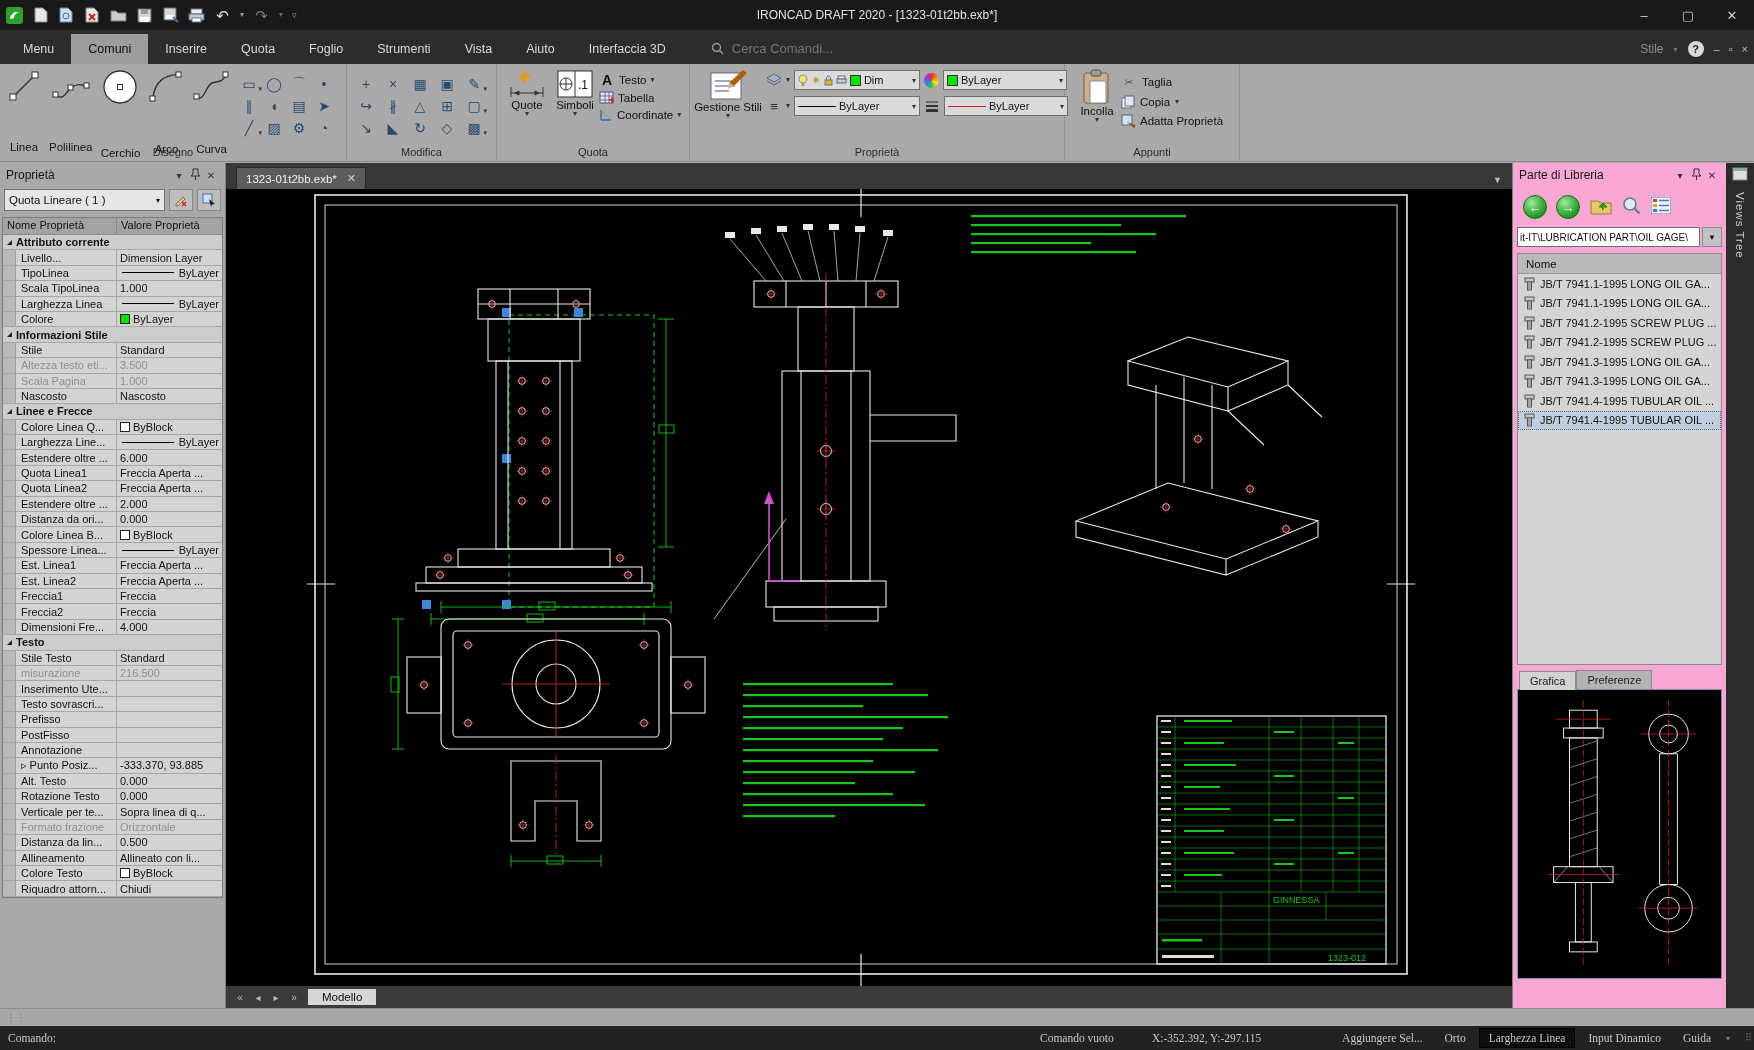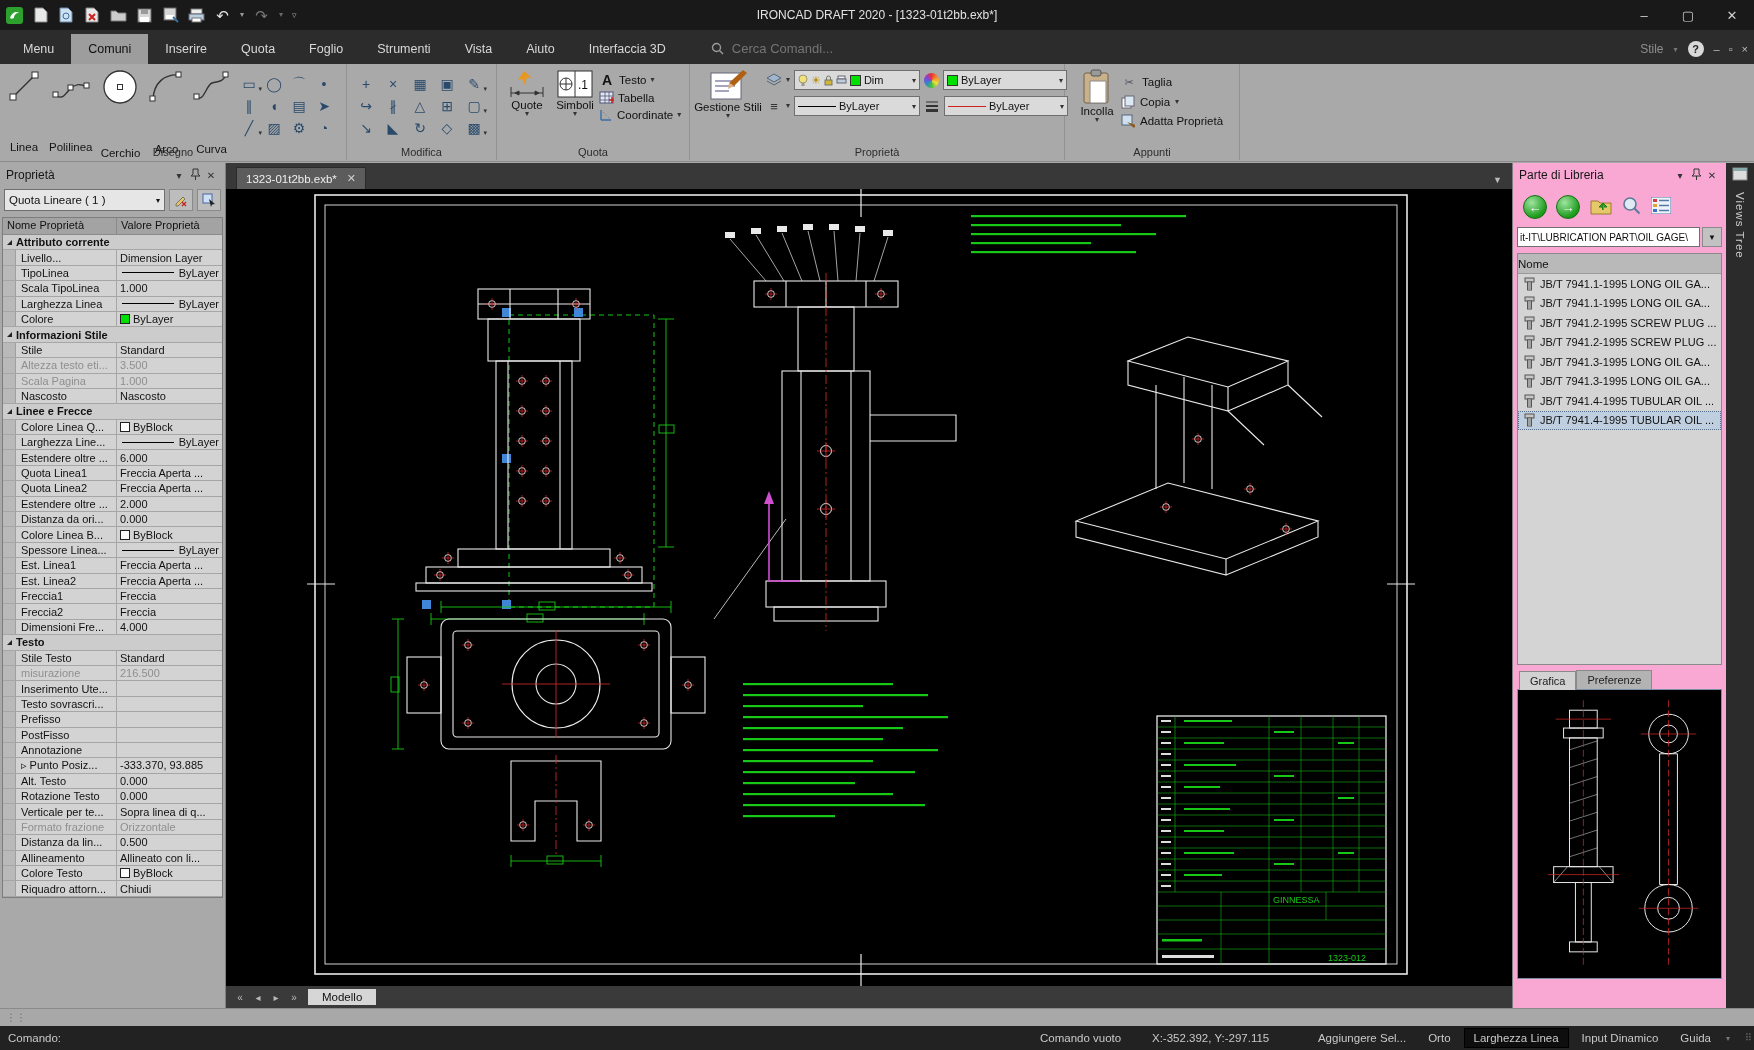--- a/index.html
+++ b/index.html
@@ -114,35 +114,35 @@
   .rtools{display:flex;align-items:center;gap:9px;padding:8px 0 6px 10px;}
   .navbtn{width:24px;height:24px;border-radius:50%;color:#fff;font-weight:bold;font-size:13px;
           display:flex;align-items:center;justify-content:center;
           background:radial-gradient(circle at 35% 30%,#9fe59f,#1c9a1c 70%);border:1px solid #127012;}
   .pathrow{display:flex;align-items:center;gap:2px;padding:2px 4px;}
   .pathbox{flex:1;height:20px;border:1px solid #6f6f6f;background:#fff;font-size:10px;padding:0 2px;
            font-family:"Liberation Sans",sans-serif;color:#111;}
   .pathdd{width:20px;height:20px;border:1px solid #8a8a8a;background:#c2c2c2;display:flex;align-items:center;justify-content:center;font-size:8px;}
   .liblist{margin:4px 4px 0 4px;border:1px solid #8a8a8a;background:#d4d4d4;height:412px;overflow:hidden;}
   .libhead{height:20px;background:#b9b9b9;border-bottom:1px solid #9a9a9a;display:flex;align-items:center;
-           font-size:11.5px;}
+           padding-left:8px;font-size:11.5px;}
   .litem{display:flex;align-items:center;gap:4px;height:19.5px;padding-left:5px;font-size:11px;white-space:nowrap;overflow:hidden;}
   .litem.sel{background:#bfcfdf;outline:1px dotted #55718d;outline-offset:-1px;}
   .ptabs{display:flex;align-items:flex-end;height:22px;padding-left:6px;margin-top:2px;}
   .ptab{padding:3px 10px;font-size:11px;background:#b3b3b3;border:1px solid #8a8a8a;border-bottom:none;color:#222;}
   .ptab.active{background:#d2d2d2;position:relative;top:1px;}
   .preview{margin:0 4px;border:1px solid #7a90a8;background:#000;height:290px;}
   .vstrip{position:absolute;right:0;top:0;width:28px;height:845px;background:#2b2b2b;color:#c9c9c9;
           display:flex;flex-direction:column;align-items:center;gap:8px;padding-top:4px;}
   .vtext{writing-mode:vertical-rl;font-size:11.5px;letter-spacing:1px;}
 
   
   .bstrip{position:absolute;left:0;top:1008px;width:1754px;height:18px;background:#a8a8a8;border-top:1px solid #8a8a8a;
           display:flex;align-items:center;color:#6d6d6d;font-size:10px;padding-left:6px;}
-  .statusbar{position:absolute;left:0;top:1026px;width:1754px;height:24px;background:#222;color:#c9c9c9;font-size:11.5px;}
+  .statusbar{position:absolute;left:0;top:1026px;width:1754px;height:24px;background:#222;color:#c9c9c9;font-size:11.5px;font-family:Liberation Serif, serif;}
   .statusbar .abs{position:absolute;top:0;height:24px;display:flex;align-items:center;}
   #status-buttons{position:absolute;right:34px;top:0;height:24px;display:flex;align-items:center;gap:4px;}
   .sbtn{padding:3px 9px;}
   .sbtn.on{background:#0e0e0e;border:1px solid #000;}
   .sgrip{position:absolute;right:4px;top:6px;color:#666;font-size:10px;letter-spacing:-2px;}
   .sdd{position:absolute;right:24px;top:0;height:24px;display:flex;align-items:center;color:#777;font-size:8px;}
 
   svg text{font-family:"Liberation Sans",sans-serif;}
 </style>
 </head>

